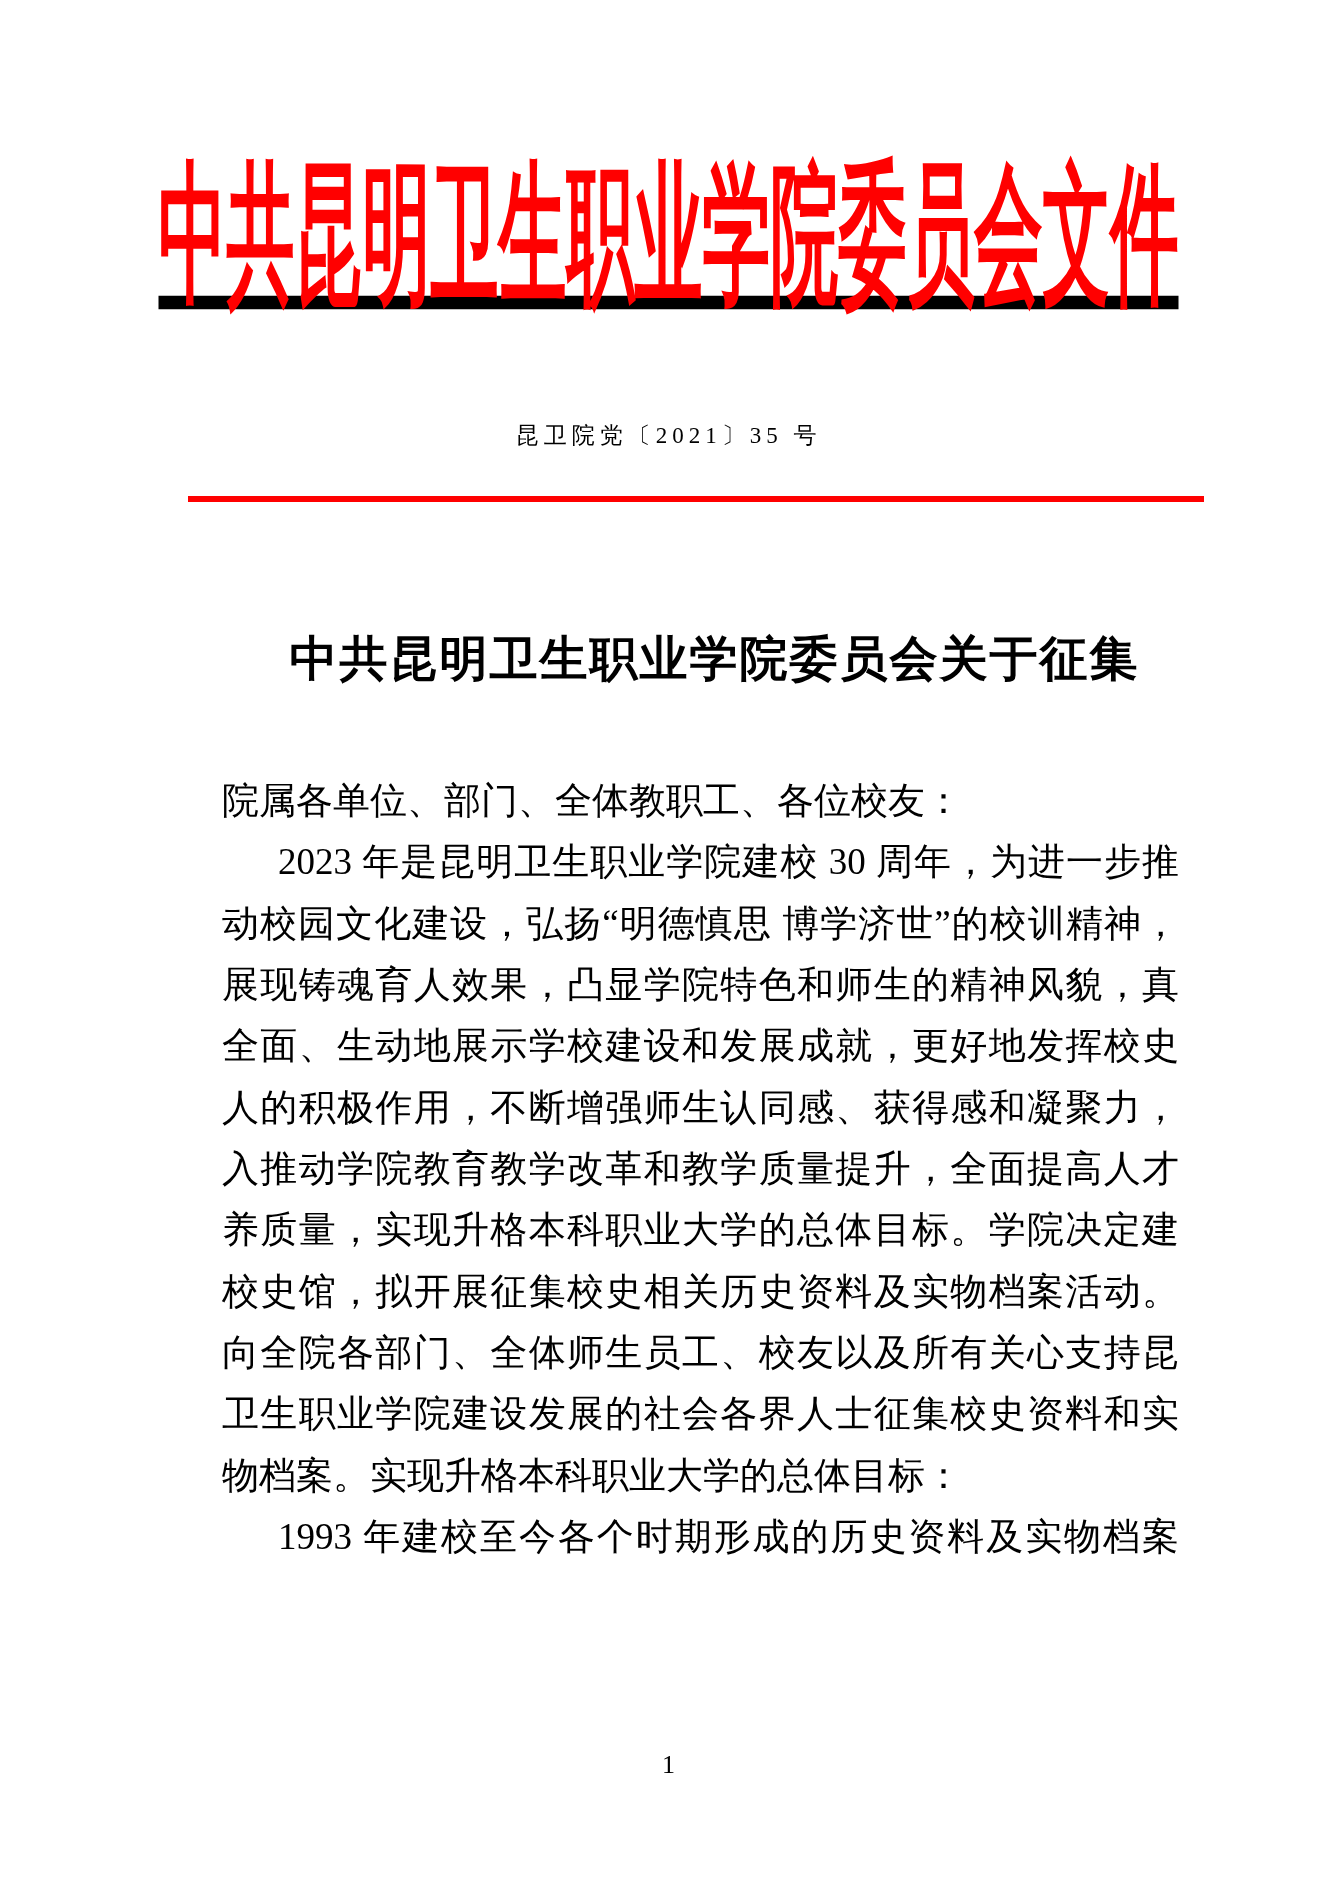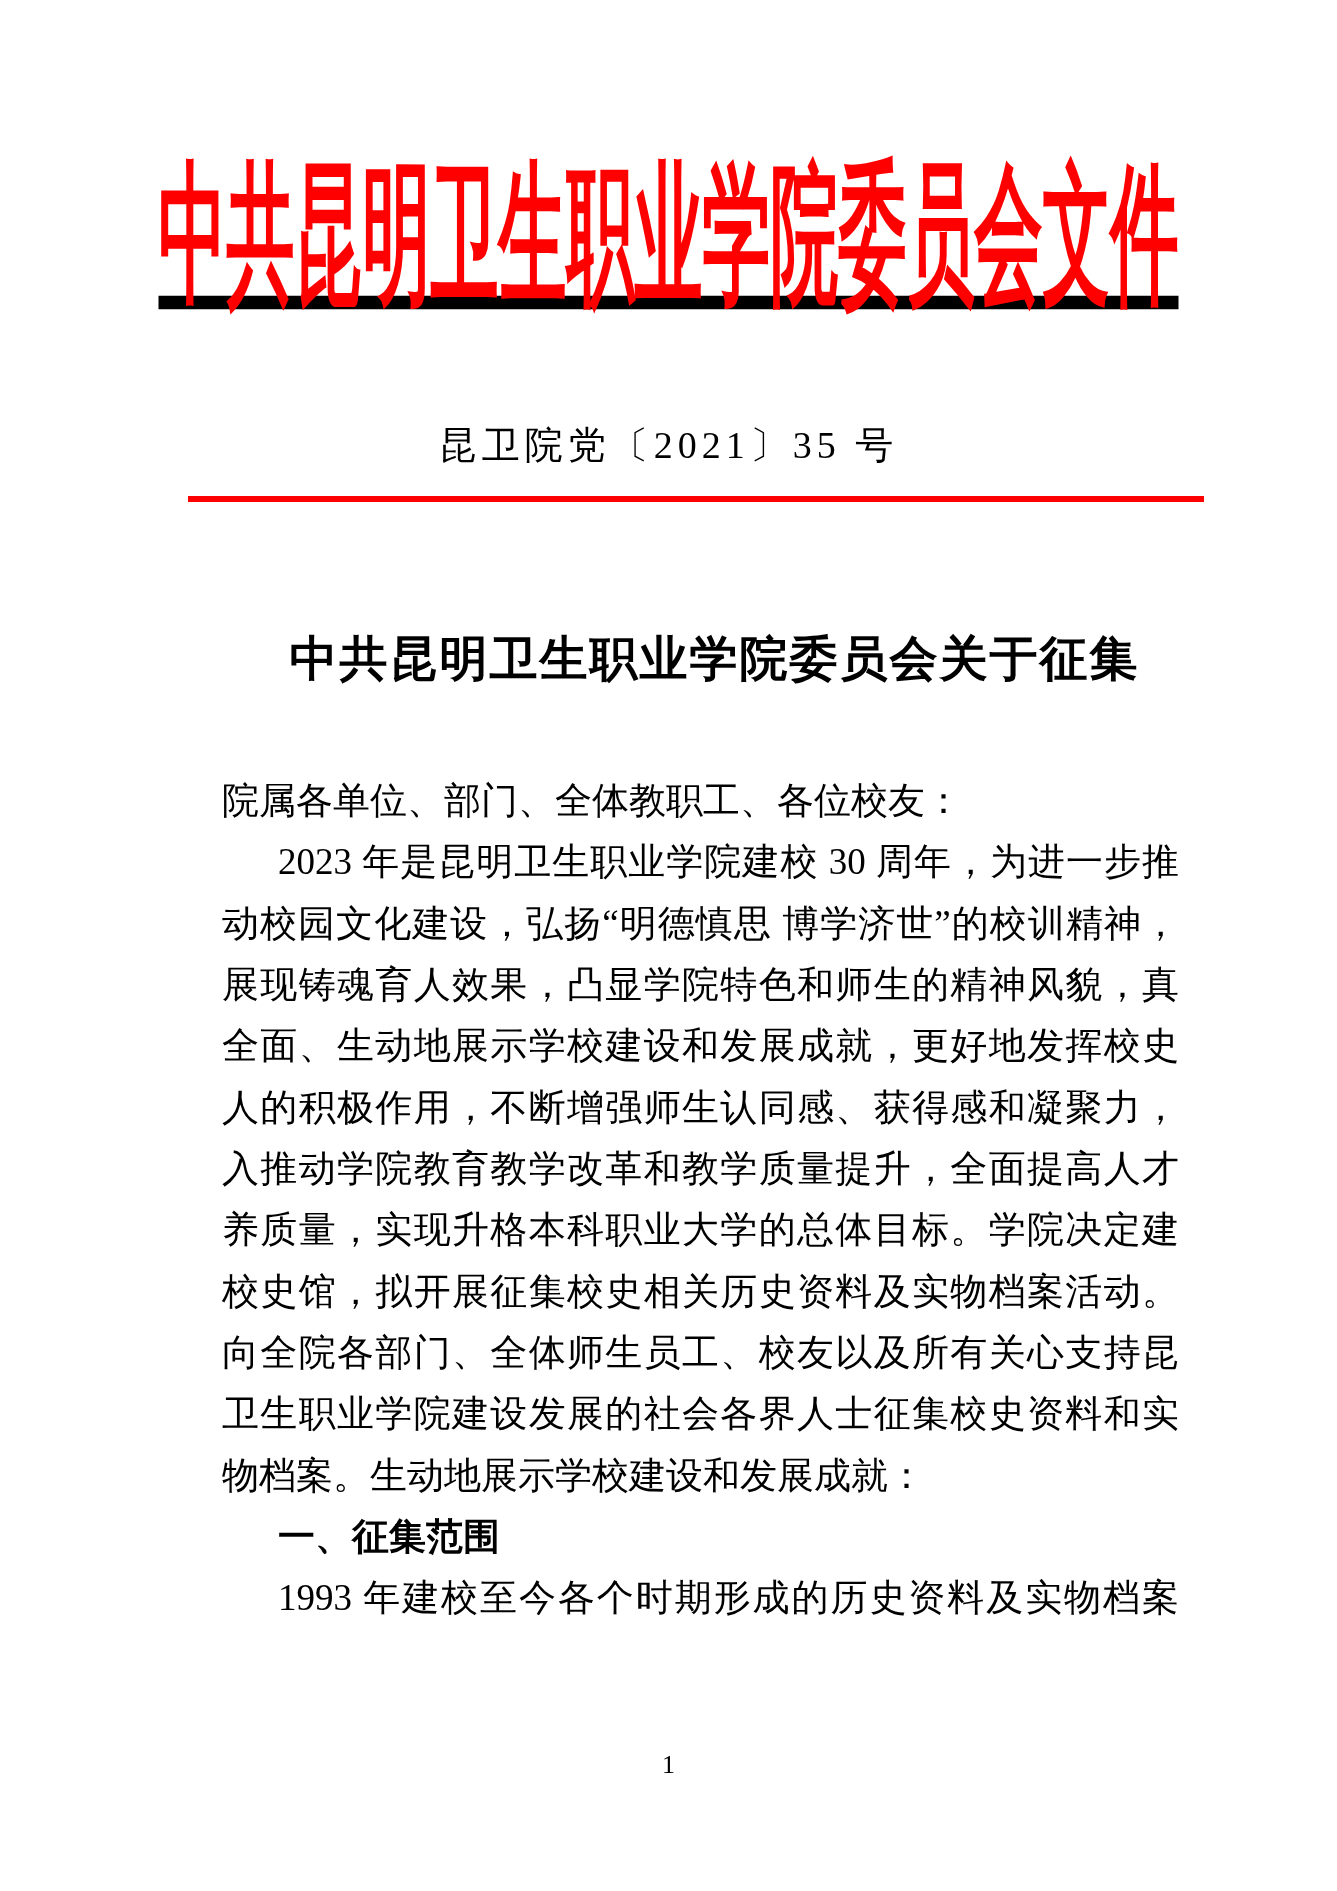--- a/index.html
+++ b/index.html
@@ -40,21 +40,21 @@
     line-height: 1;
   }
 
   
   .doc-number {
     position: absolute;
     top: 420px;
     left: 0;
     width: 100%;
     text-align: center;
-    font-size: 38px;
+    font-size: 23px;
     letter-spacing: 5px;
     white-space: nowrap;
   }
 
   
   .red-line {
     position: absolute;
     top: 496px;
     left: 188px;
     width: 1016px;
@@ -135,20 +135,19 @@
     <div class="line j ind">2023 年是昆明卫生职业学院建校 30 周年，为进一步推</div>
     <div class="line j">动校园文化建设，弘扬“明德慎思 博学济世”的校训精神，</div>
     <div class="line j">展现铸魂育人效果，凸显学院特色和师生的精神风貌，真实、</div>
     <div class="line j">全面、生动地展示学校建设和发展成就，更好地发挥校史育</div>
     <div class="line j">人的积极作用，不断增强师生认同感、获得感和凝聚力，深</div>
     <div class="line j">入推动学院教育教学改革和教学质量提升，全面提高人才培</div>
     <div class="line j">养质量，实现升格本科职业大学的总体目标。学院决定建设</div>
     <div class="line j">校史馆，拟开展征集校史相关历史资料及实物档案活动。现</div>
     <div class="line j">向全院各部门、全体师生员工、校友以及所有关心支持昆明</div>
     <div class="line j">卫生职业学院建设发展的社会各界人士征集校史资料和实</div>
-    <div class="line">物档案。生动地展示学校建设和发展成就：</div>
-    <div class="line bold ind">一、征集范围</div>
+    <div class="line">物档案。实现升格本科职业大学的总体目标：</div>
     <div class="line j ind">1993 年建校至今各个时期形成的历史资料及实物档案</div>
   </div>
 
   <div class="page-number">1</div>
 
 </div>
 
 </body></html>

